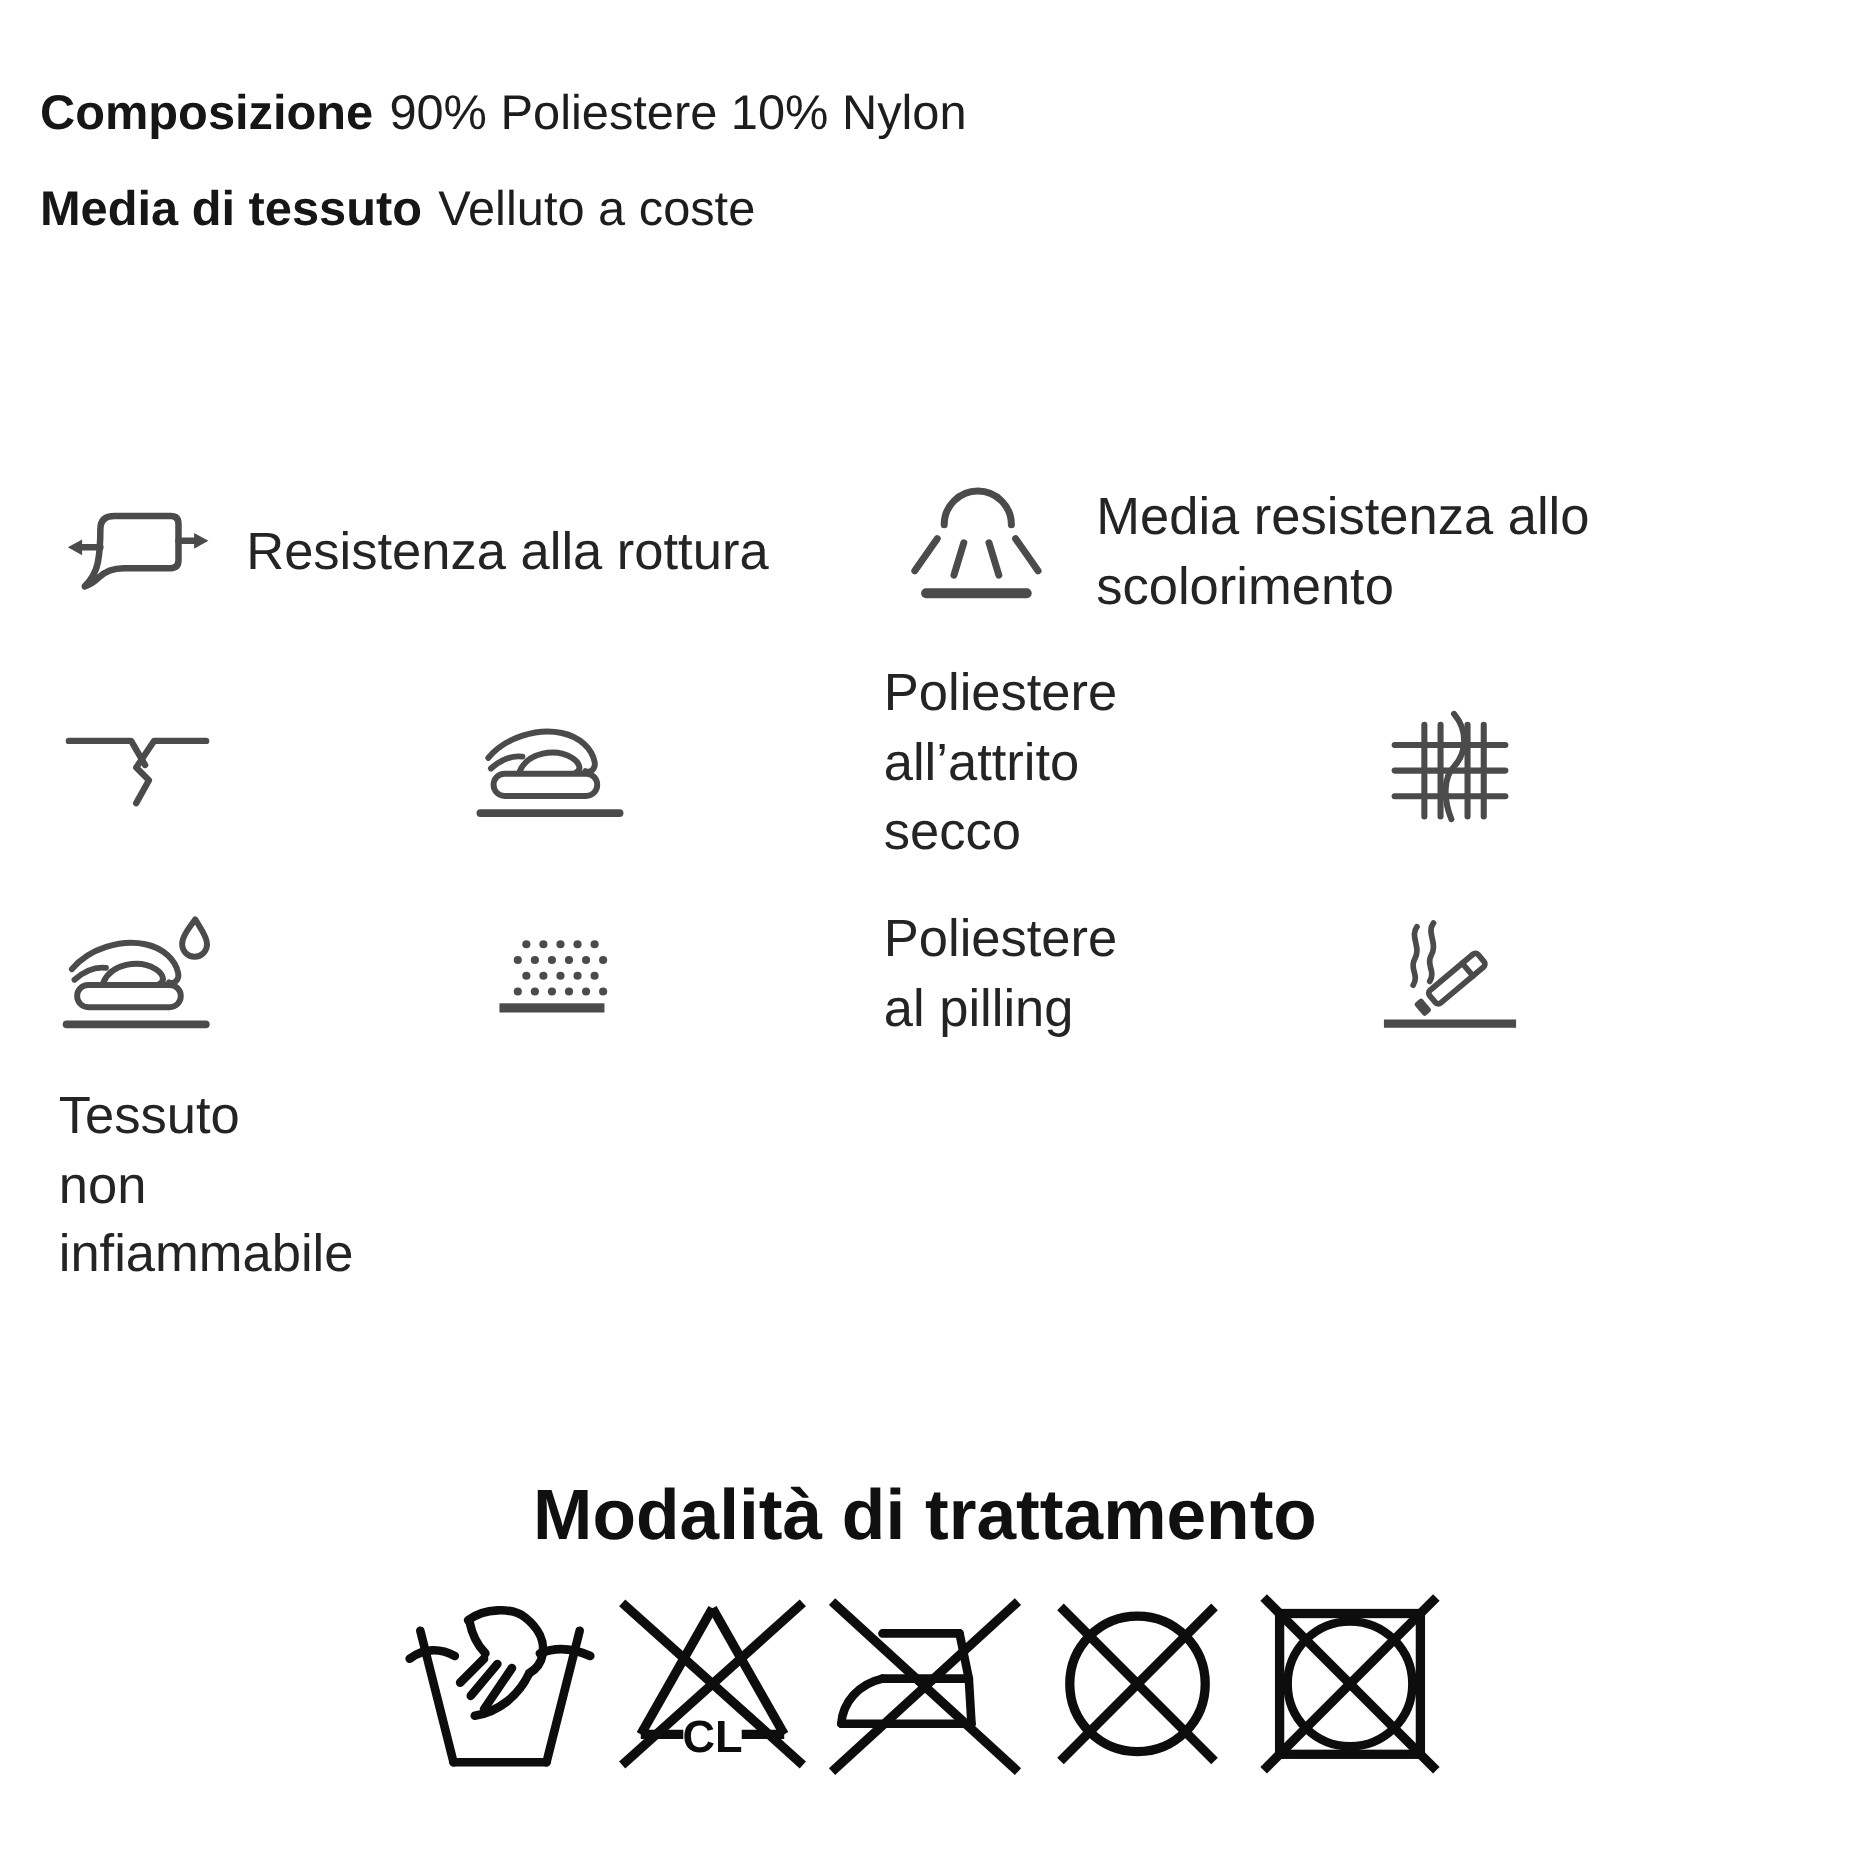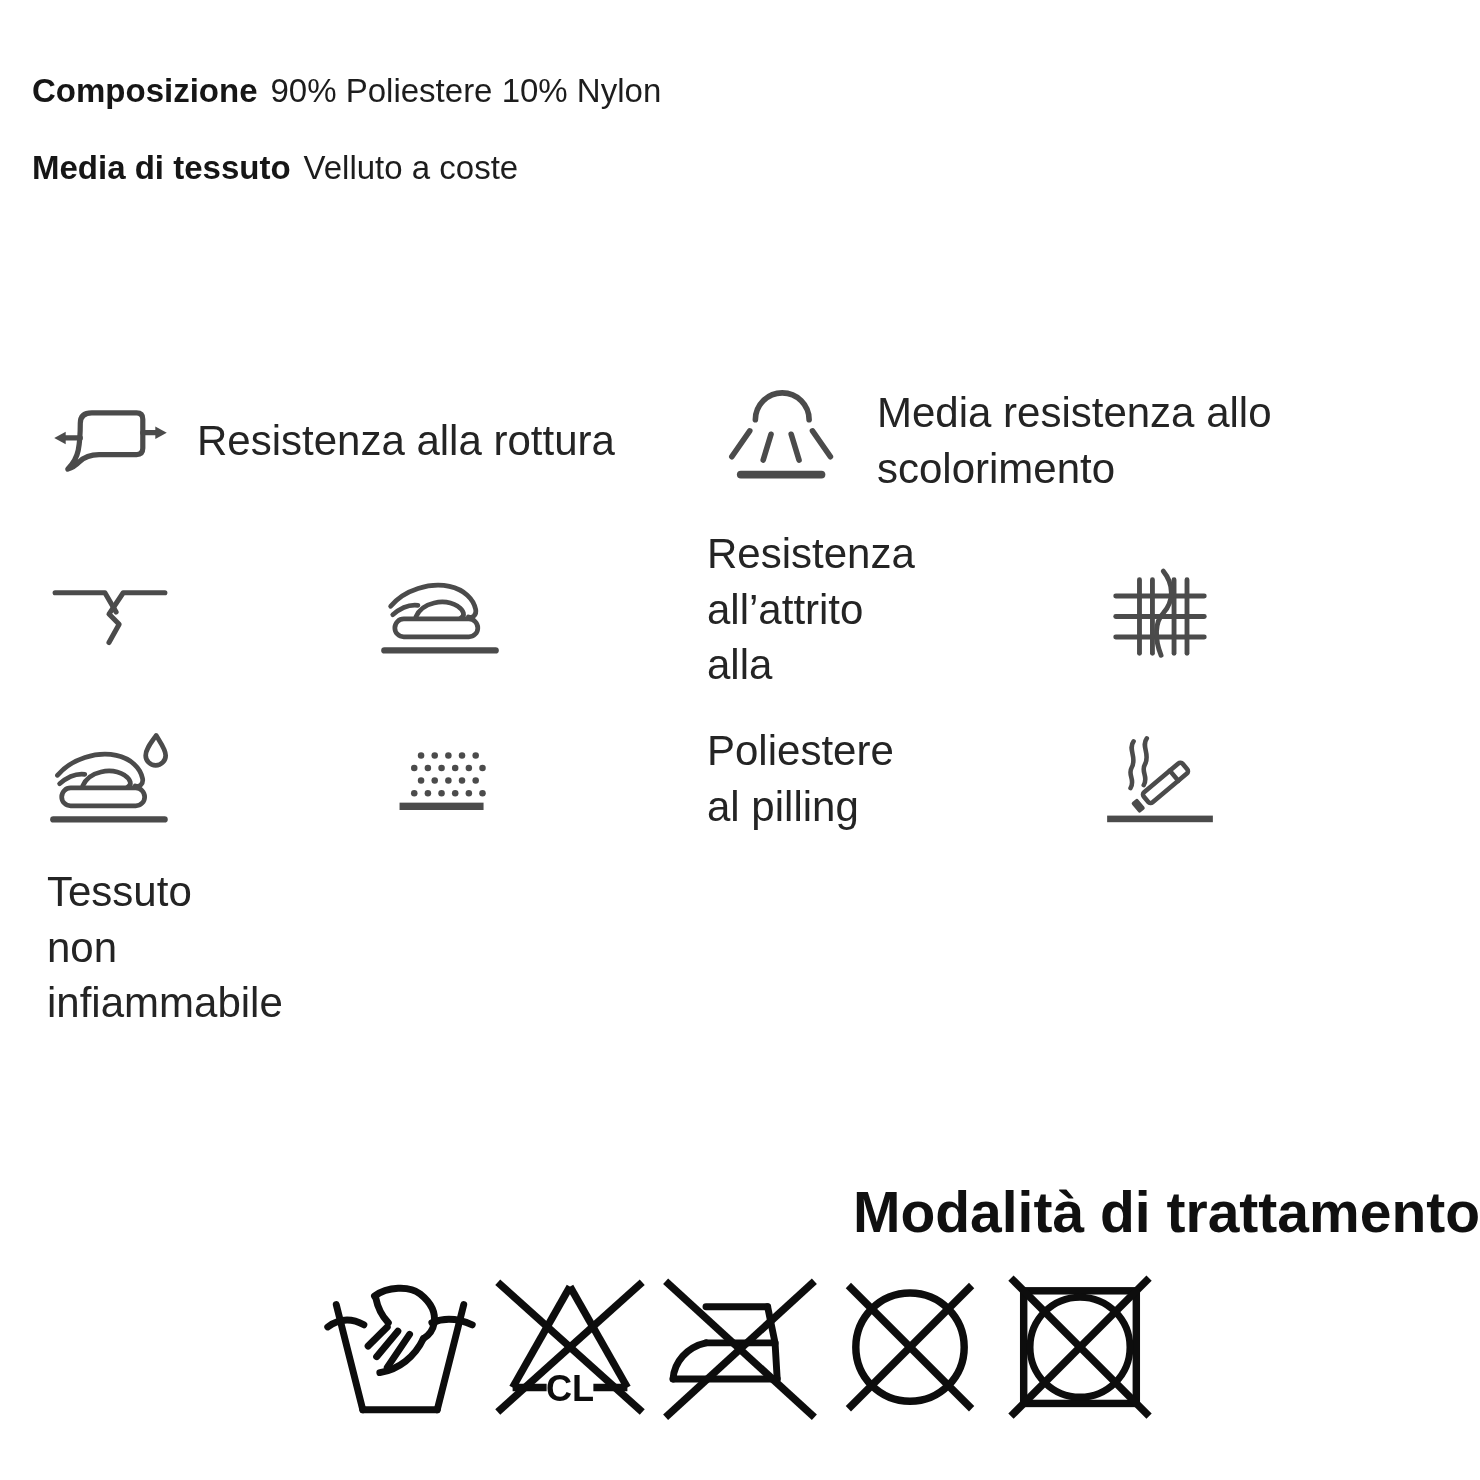--- a/index.html
+++ b/index.html
@@ -1,21 +1,21 @@
 <!DOCTYPE html>
 <html><head>
 <meta charset="utf-8">
 <style>
   html,body{margin:0;padding:0;}
   body{
     width:1480px;height:1480px;position:relative;overflow:hidden;
     background:#ffffff;color:#1c1c1c;
     font-family:"Liberation Sans",sans-serif;
   }
-  .header{position:absolute;left:32px;top:52px;font-size:33px;line-height:77px;color:#161616;}
+  .header{position:absolute;left:32px;top:52px;font-size:39px;line-height:77px;color:#161616;}
   .hlabel{font-weight:700;}
   .hval{margin-left:13px;font-weight:400;color:#1d1d1d;}
 
   .features{
     position:absolute;left:35px;top:356px;width:1420px;
     display:grid;grid-template-columns:150px 510px 170px 1fr;
     grid-auto-rows:169px;align-items:center;
   }
   .icell{display:flex;justify-content:center;align-items:center;}
   .flabel{
@@ -23,21 +23,21 @@
     line-height:1.32;white-space:pre-line;
   }
 
   .fi{stroke:#4b4b4b;fill:none;stroke-width:5;stroke-linecap:round;stroke-linejoin:round;}
   .fi-thin{stroke-width:4.5;}
   .fi-fill{fill:#4b4b4b;stroke:none;}
   .fi-thick{stroke-width:7;}
 
   .treatment-title{
     position:absolute;top:1178px;left:0;width:100%;
-    text-align:right;font-size:57px;font-weight:700;color:#101010;line-height:1.2;
+    text-align:center;font-size:57px;font-weight:700;color:#101010;line-height:1.2;
   }
   .symbols{
     position:absolute;top:1260px;left:0;width:100%;
     display:flex;justify-content:center;
   }
   .symbols svg{width:170px;height:170px;display:block;}
   .cs{stroke:#0d0d0d;fill:none;stroke-width:6.5;stroke-linecap:round;stroke-linejoin:round;}
   .cs-sq{stroke:#0d0d0d;fill:none;stroke-width:7;}
   .cl-text{font-family:"Liberation Sans",sans-serif;font-weight:700;font-size:34px;fill:#0d0d0d;}
 </style>
@@ -82,21 +82,21 @@
   </div>
   <div class="icell">
     <svg width="126" height="105" viewBox="0 0 120 100">
       <path class="fi fi-thin" d="M13 47 C26 31 51 24 69 28 C83 31 92 40 94 50 C95 55 91 59 87 57"></path>
       <path class="fi fi-thin" d="M15 55 C23 48 31 45 39 46"></path>
       <path class="fi fi-thin" d="M37 57 C43 43 64 39 77 47 C83 51 84 56 80 58"></path>
       <rect class="fi fi-thin" x="17" y="59" width="79" height="17" rx="8.5"></rect>
       <path class="fi" style="stroke-width:6" d="M7 89 H113"></path>
     </svg>
   </div>
-  <div class="flabel">Resistenza all’attrito alla</div>
+  <div class="flabel">Poliestere all’attrito secco</div>
 
   <div class="icell">
     <svg width="108" height="108" viewBox="0 0 100 100">
       <path class="fi fi-thin" d="M9 37 H91"></path>
       <path class="fi fi-thin" d="M9 56 H91"></path>
       <path class="fi fi-thin" d="M9 75 H91"></path>
       <path class="fi fi-thin" d="M31 22 V90"></path>
       <path class="fi fi-thin" d="M43 22 V90"></path>
       <path class="fi fi-thin" d="M63 22 V90"></path>
       <path class="fi fi-thin" d="M75 22 V90"></path>

